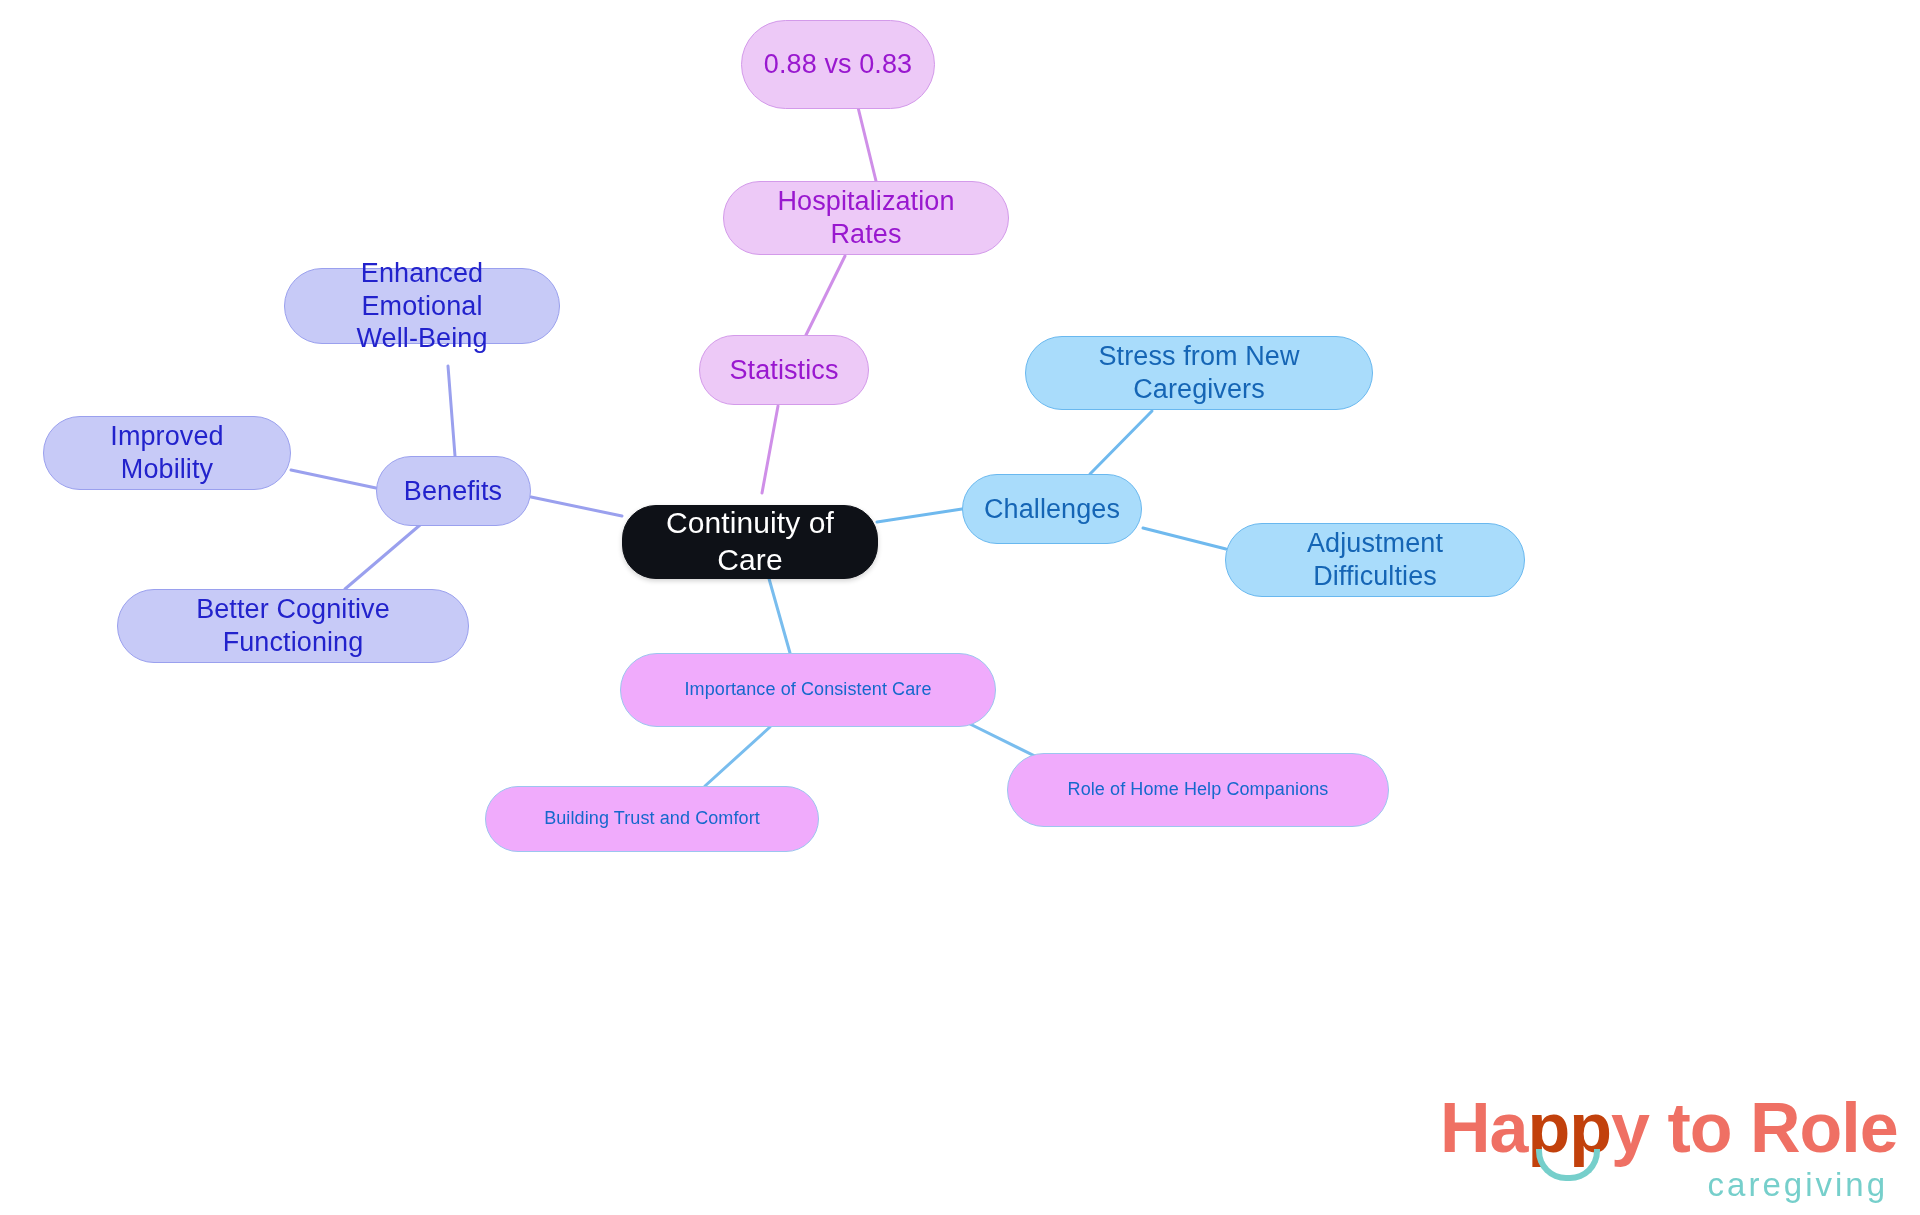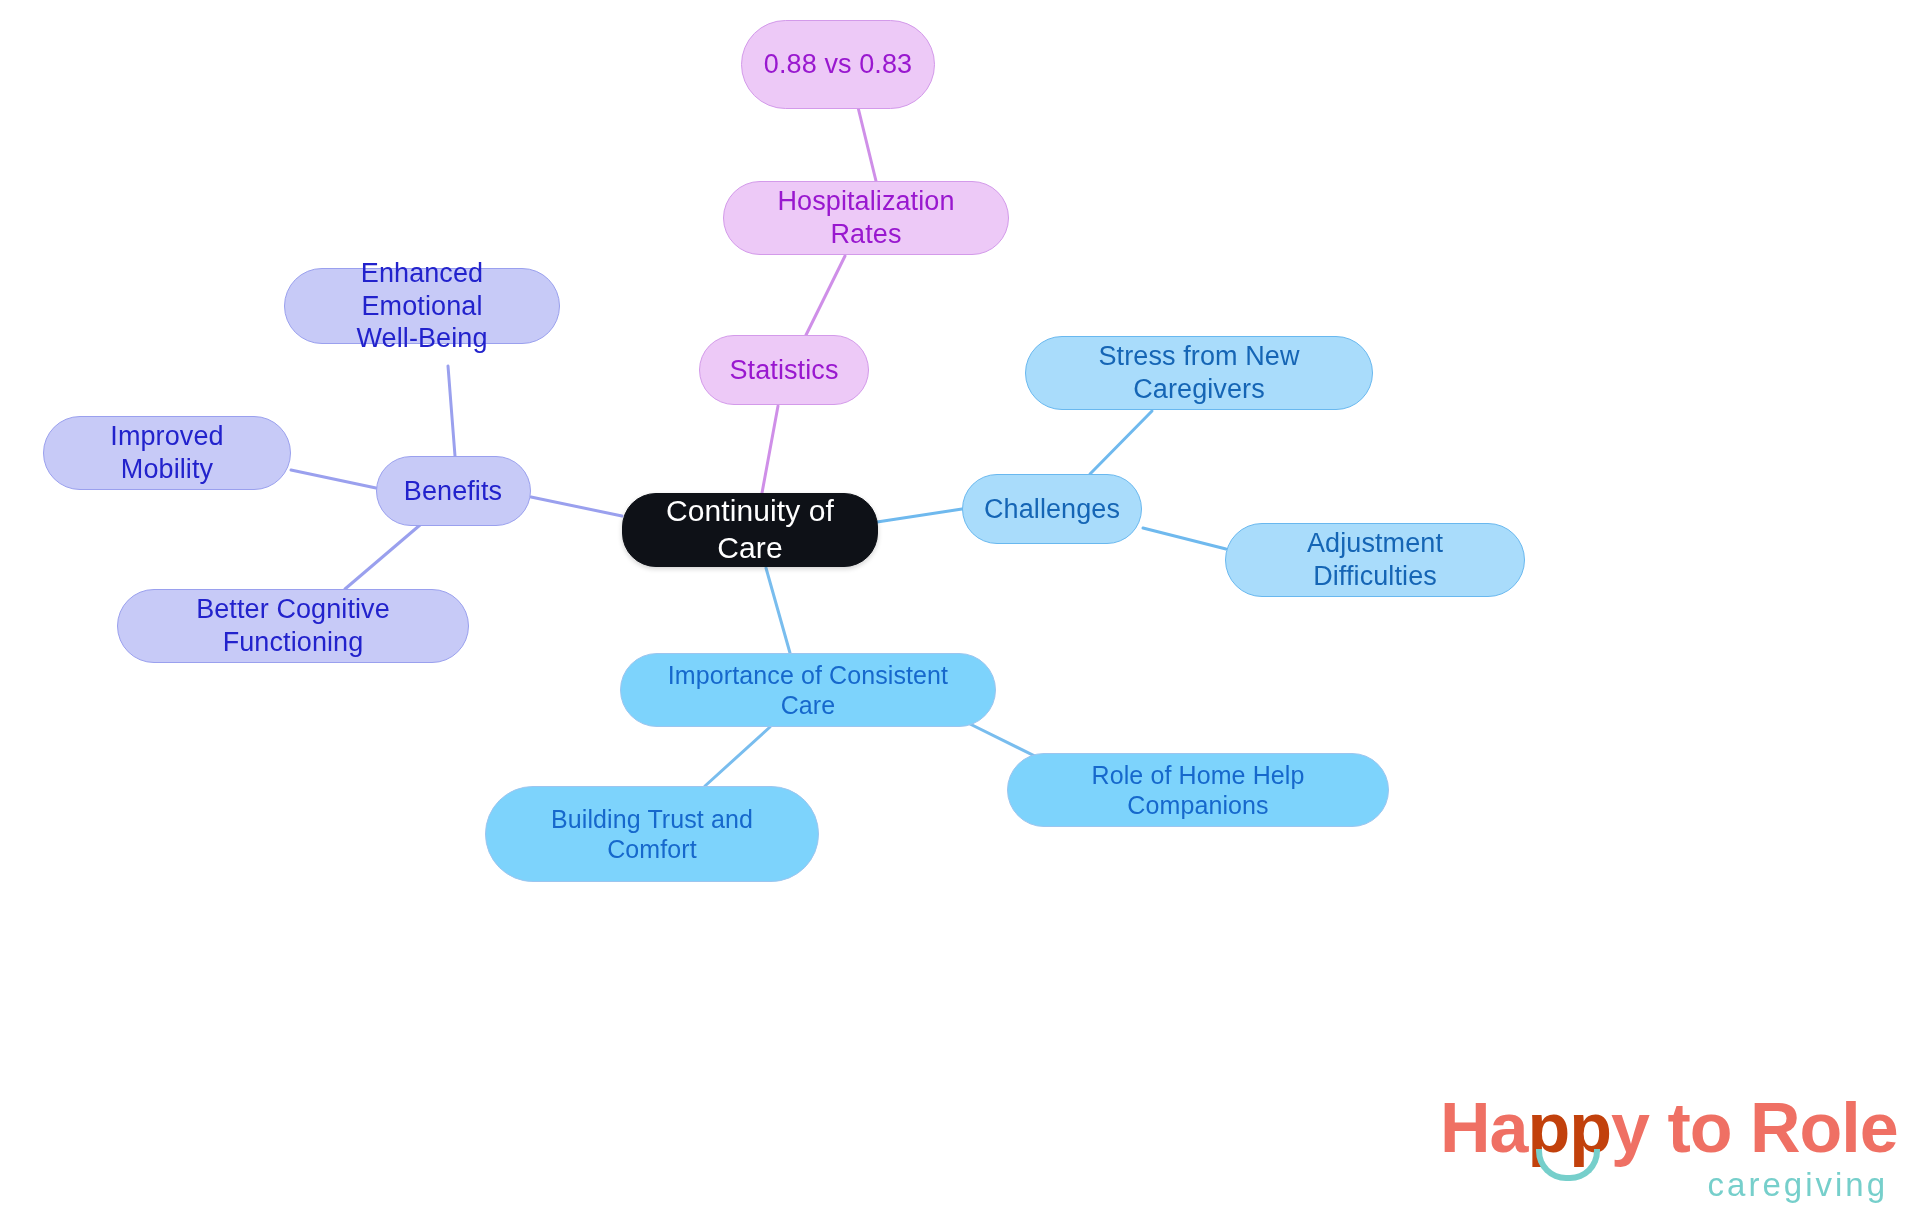--- a/index.html
+++ b/index.html
@@ -40,44 +40,45 @@
     padding: 0 18px;
     letter-spacing: 0.1px;
   }
   .node-root {
     background: #0e1117;
     border-color: #0e1117;
     color: #ffffff;
     font-size: 30px;
     border-radius: 34px;
     box-shadow: 0 2px 5px rgba(0,0,0,0.18);
+    margin-top: 12px;
   }
   .node-lavender {
     background: #c7caf7;
     border-color: #9aa0ee;
     color: #2222cc;
     font-size: 27px;
   }
   .node-violet {
     background: #edc9f7;
     border-color: #d39aea;
     color: #9918cf;
     font-size: 27px;
   }
   .node-blue-mid {
     background: #a9dcfb;
     border-color: #69b8ef;
     color: #1565b5;
     font-size: 27px;
   }
   .node-blue-light {
-    background: #7dd3fc;
+    background: #f0abfc;
     border-color: #9cc5ef;
     color: #1668cc;
-    font-size: 25px;
+    font-size: 18px;
   }
   #logo {
     position: absolute;
     right: 30px;
     bottom: 12px;
     width: 450px;
     height: 110px;
   }
   .logo-top {
     font-size: 70px;
@@ -137,21 +138,21 @@
 Well-Being</div>
       <div class="node node-lavender" style="left: 43px; top: 416px; width: 248px; height: 74px;">Improved Mobility</div>
       <div class="node node-lavender" style="left: 117px; top: 589px; width: 352px; height: 74px;">Better Cognitive Functioning</div>
       <div class="node node-violet" style="left: 699px; top: 335px; width: 170px; height: 70px;">Statistics</div>
       <div class="node node-violet" style="left: 723px; top: 181px; width: 286px; height: 74px;">Hospitalization Rates</div>
       <div class="node node-violet" style="left: 741px; top: 20px; width: 194px; height: 89px;">0.88 vs 0.83</div>
       <div class="node node-blue-mid" style="left: 962px; top: 474px; width: 180px; height: 70px;">Challenges</div>
       <div class="node node-blue-mid" style="left: 1025px; top: 336px; width: 348px; height: 74px;">Stress from New Caregivers</div>
       <div class="node node-blue-mid" style="left: 1225px; top: 523px; width: 300px; height: 74px;">Adjustment Difficulties</div>
       <div class="node node-blue-light" style="left: 620px; top: 653px; width: 376px; height: 74px;">Importance of Consistent Care</div>
-      <div class="node node-blue-light" style="left: 485px; top: 786px; width: 334px; height: 96px;">Building Trust and Comfort</div>
+      <div class="node node-blue-light" style="left: 485px; top: 786px; width: 334px; height: 66px;">Building Trust and Comfort</div>
       <div class="node node-blue-light" style="left: 1007px; top: 753px; width: 382px; height: 74px;">Role of Home Help Companions</div>
     </div>
 
   <div id="logo">
     <div class="logo-top">
       <span class="logo-coral">Ha</span><span class="logo-teal">pp</span><span class="logo-coral">y to Role</span>
     </div>
     <div class="logo-smile"></div>
     <div class="logo-sub">caregiving</div>
   </div>

